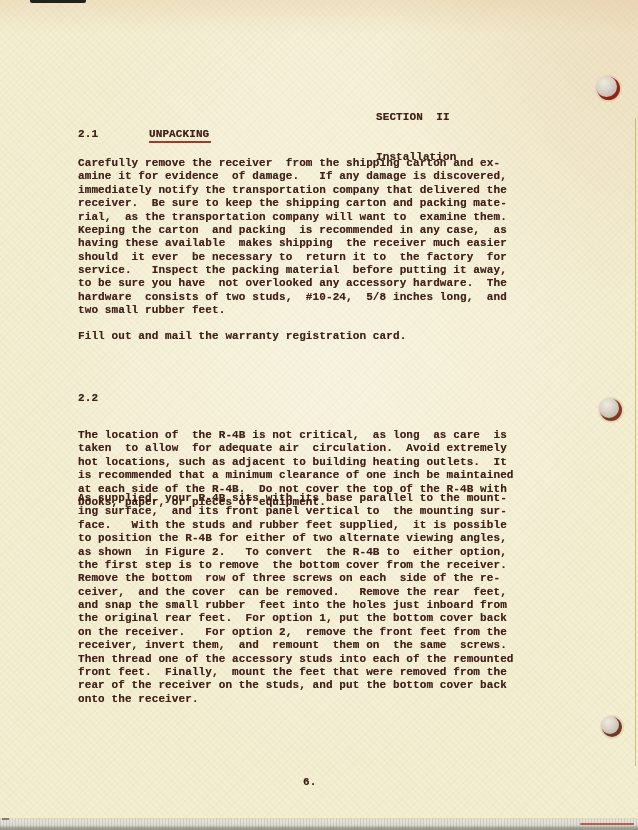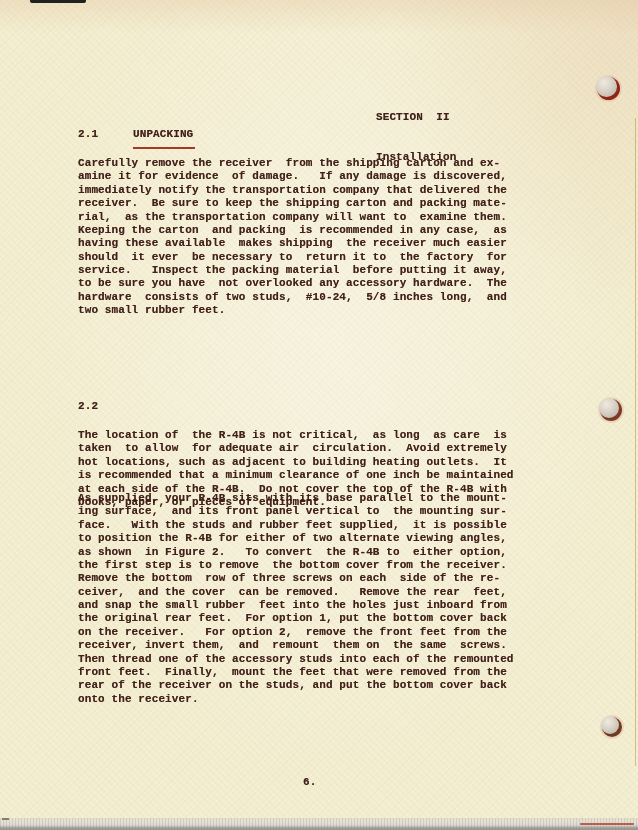--- a/index.html
+++ b/index.html
@@ -21,21 +21,21 @@
     font-weight:bold;
     color:#42211a;
     white-space:pre;
     letter-spacing:0.1px;
     text-shadow:0 0 0.5px rgba(66,33,26,0.55);
   }
   .para{left:78px;}
   .header-block{left:376px;top:84px;}
   .heading{left:78px;display:flex;}
   .heading .num{width:55px;}
-  .heading .title{border-bottom:2px solid #a23a26;padding:0 2px 6px 0;}
+  .heading .title{border-bottom:2px solid #a23a26;padding:0 2px 0 0;margin-left:16px;}
   .page-number{left:303px;top:776px;}
   
   .hole{position:absolute;border-radius:50%;background:#8e2516;box-shadow:0 0 0 2px rgba(222,158,138,0.28);}
   .hole::after{content:"";position:absolute;left:-1px;top:-1px;width:90%;height:90%;border-radius:50%;
     background:radial-gradient(circle at 38% 32%, #efe9df 0%, #d8d1c6 45%, #bfb7ab 85%);}
   .hole-1{left:597px;top:77px;width:23px;height:23px;}
   .hole-2{left:600px;top:399px;width:22px;height:22px;background:#7d3a24;}
   .hole-3{left:602px;top:717px;width:20px;height:20px;background:#6e3a22;}
   
   .scan-mark-top{position:absolute;left:30px;top:0;width:56px;height:3px;background:#20201e;border-radius:0 0 2px 2px;}
@@ -70,22 +70,23 @@
 immediately notify the transportation company that delivered the
 receiver.  Be sure to keep the shipping carton and packing mate-
 rial,  as the transportation company will want to  examine them.
 Keeping the carton  and packing  is recommended in any case,  as
 having these available  makes shipping  the receiver much easier
 should  it ever  be necessary to  return it to  the factory  for
 service.   Inspect the packing material  before putting it away,
 to be sure you have  not overlooked any accessory hardware.  The
 hardware  consists of two studs,  #10-24,  5/8 inches long,  and
 two small rubber feet.</div>
+  <div class="txt para" style="top:330px">Fill out and mail the warranty registration card.</div>
 
-  <div class="txt heading" style="top:400px">
+  <div class="txt heading" style="top:392px">
     <span class="num">2.2</span>
   </div>
 
   <div class="txt para" style="top:429px">The location of  the R-4B is not critical,  as long  as care  is
 taken  to allow  for adequate air  circulation.  Avoid extremely
 hot locations, such as adjacent to building heating outlets.  It
 is recommended that a minimum clearance of one inch be maintained
 at each side of the R-4B.  Do not cover the top of the R-4B with
 books, paper, or pieces of equipment.</div>
   <div class="txt para" style="top:492px">As supplied, your R-4B sits with its base parallel to the mount-

